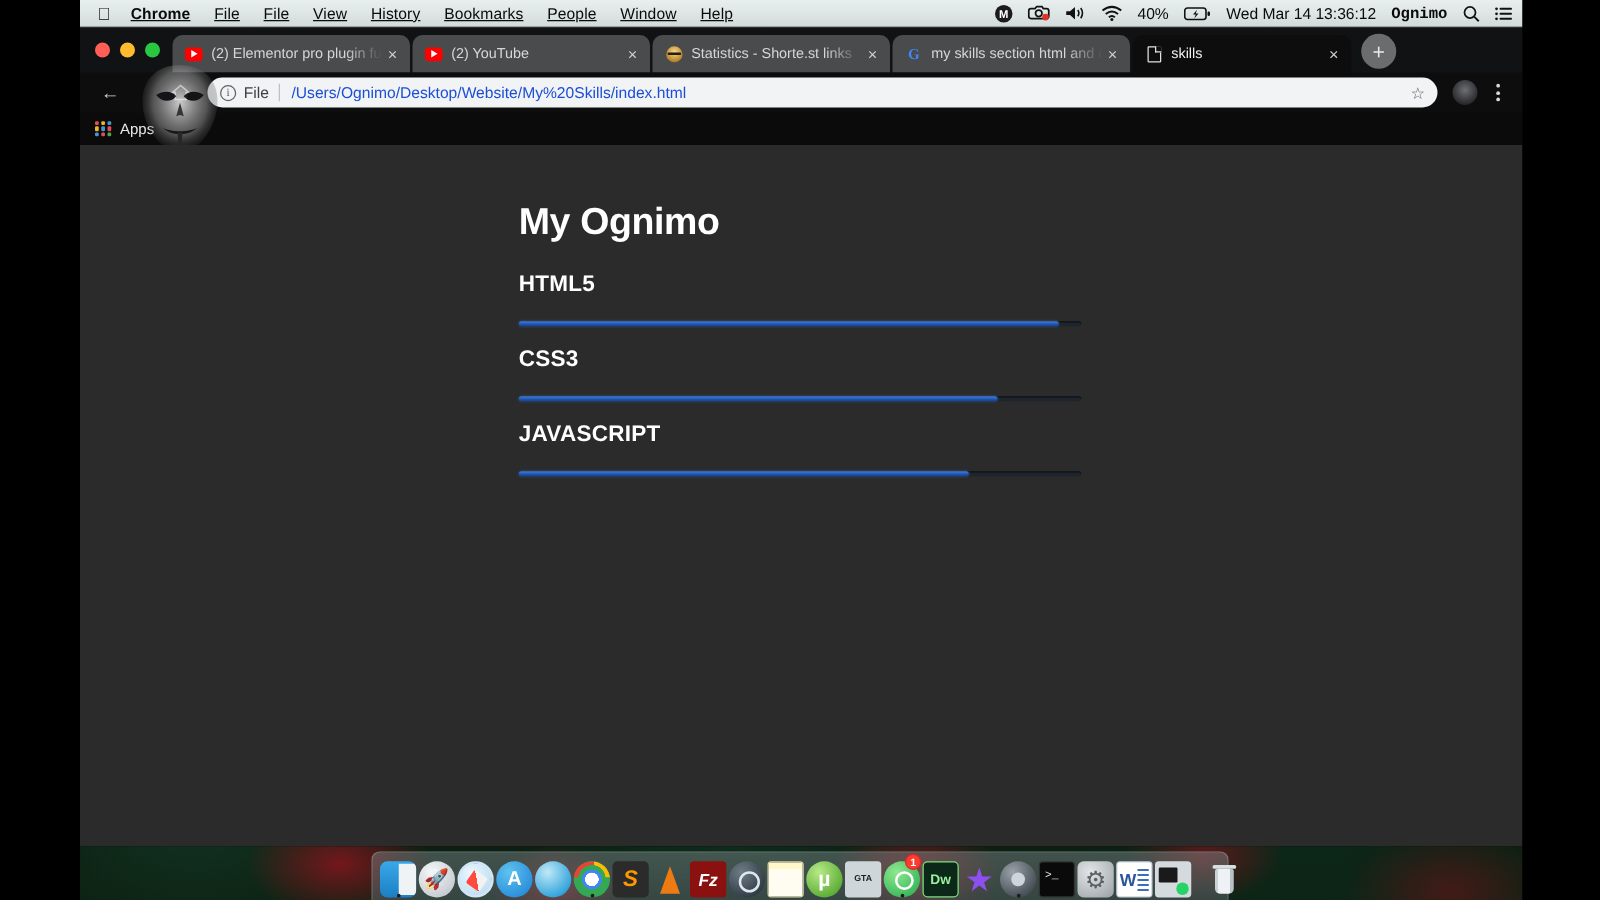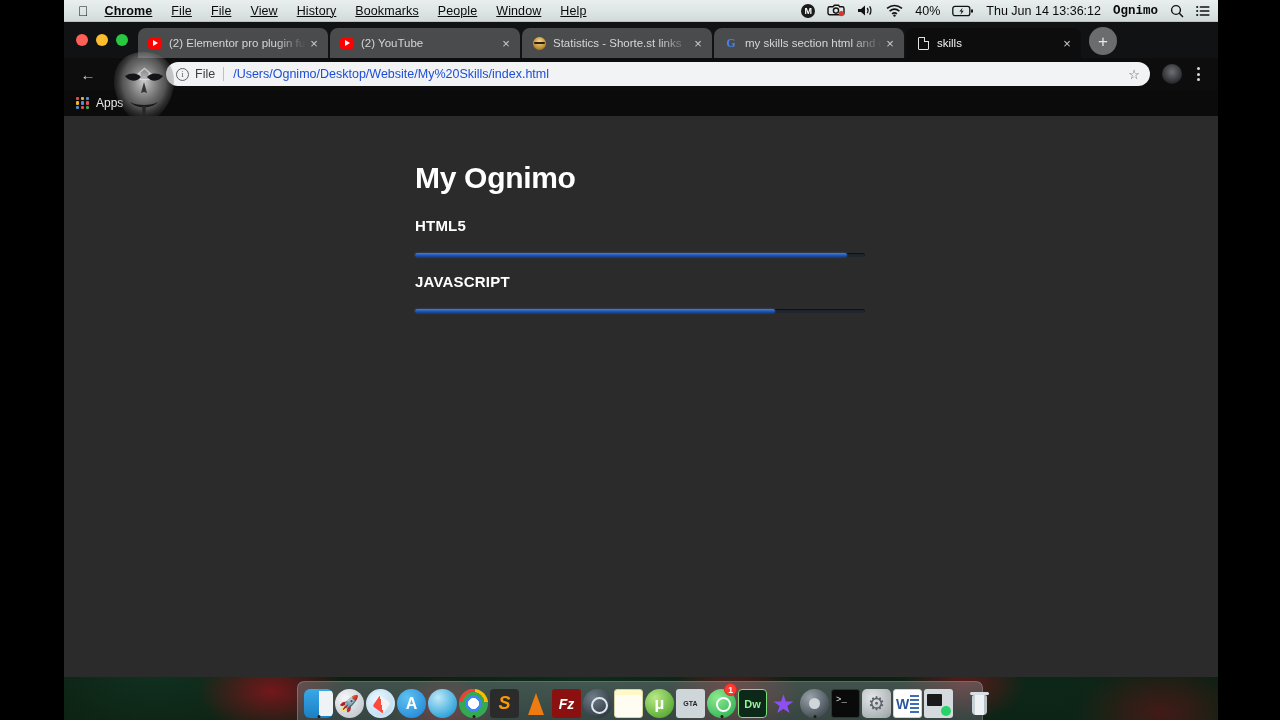--- a/index.html
+++ b/index.html
@@ -151,21 +151,21 @@
   #viewport {
     position:relative; height:561px; background:#2b2b2b; overflow:hidden;
   }
   #skills-section { position:absolute; left:351px; top:45px; width:450px; }
   #skills-title {
     font-size:30px; font-weight:bold; color:#ffffff; letter-spacing:-0.3px;
     margin-bottom:22px;
   }
   .skill { margin-bottom:16px; }
   .skill-name {
-    font-size:15px; font-weight:bold; color:#ffffff; letter-spacing:.2px;
+    font-size:18px; font-weight:bold; color:#ffffff; letter-spacing:.2px;
     margin-bottom:19px;
   }
   .skill-track {
     position:relative; width:450px; height:4px;
     background:#20262e; border-radius:2px;
     box-shadow: inset 0 1px 1px rgba(0,0,0,.6);
   }
   .skill-fill {
     position:absolute; left:0; top:0; height:4px; border-radius:2px;
     background: linear-gradient(180deg,#4a7fd4 0%, #1e58b8 55%, #17408a 100%);
@@ -306,21 +306,21 @@
         </svg>
       </span>
       <span class="status-text">40%</span>
       <span class="mb-ico">
         <svg width="22" height="12" viewBox="0 0 22 12" aria-hidden="true">
           <rect x="0.8" y="1.4" width="17" height="9.2" rx="2.2" fill="none" stroke="#121212" stroke-width="1.3"></rect>
           <rect x="19" y="4.2" width="2" height="3.6" rx="1" fill="#121212"></rect>
           <path d="M10.6 2.8 L7.4 6.6 L9.6 6.6 L8.4 9.8 L11.8 5.8 L9.6 5.8 Z" fill="#121212"></path>
         </svg>
       </span>
-      <span class="status-text">Thu Jun 14  13:36:12</span>
+      <span class="status-text">Wed Mar 14  13:36:12</span>
       <span class="status-text bold">Ognimo</span>
       <span class="mb-ico">
         <svg width="14" height="14" viewBox="0 0 14 14" aria-hidden="true">
           <circle cx="6" cy="6" r="4.4" fill="none" stroke="#121212" stroke-width="1.4"></circle>
           <line x1="9.3" y1="9.3" x2="13" y2="13" stroke="#121212" stroke-width="1.5"></line>
         </svg>
       </span>
       <span class="mb-ico">
         <svg width="14" height="12" viewBox="0 0 14 12" aria-hidden="true">
           <g fill="#121212">
@@ -450,20 +450,26 @@
       <div id="skills-section">
         <div id="skills-title">My Ognimo</div>
 
         <div class="skill">
           <div class="skill-name">HTML5</div>
           <div class="skill-track">
             <div class="skill-fill" style="width: 96%;"></div>
           </div>
         </div>
 
+        <div class="skill">
+          <div class="skill-name">CSS3</div>
+          <div class="skill-track">
+            <div class="skill-fill" style="width: 85%;"></div>
+          </div>
+        </div>
 
 
         <div class="skill">
           <div class="skill-name">JAVASCRIPT</div>
           <div class="skill-track">
             <div class="skill-fill" style="width: 80%;"></div>
           </div>
         </div>
       </div>
     </div>

